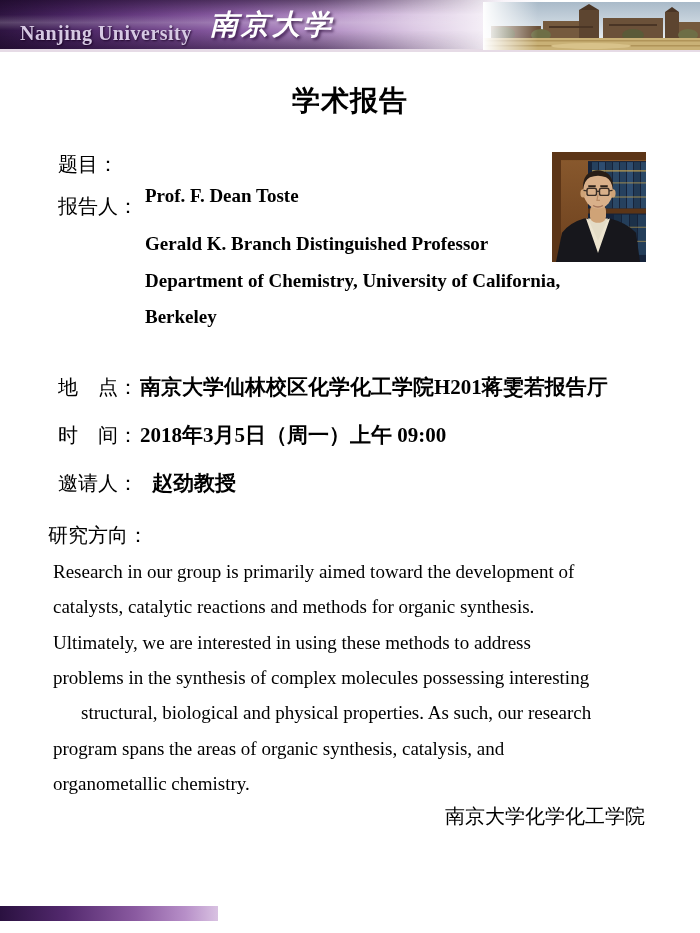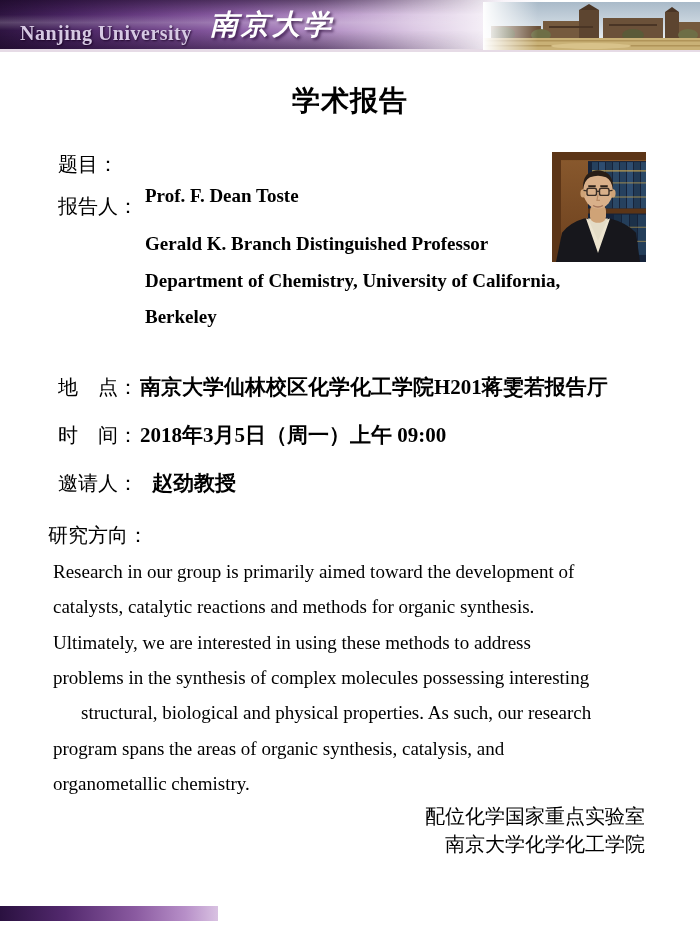--- a/index.html
+++ b/index.html
@@ -201,19 +201,18 @@
   <span class="abs cjk-label" style="left:48px; top:522px;">研究方向：</span>
   <div class="para-line" style="top:561px;">Research in our group is primarily aimed toward the development of</div>
   <div class="para-line" style="top:596px;text-align:center;">catalysts, catalytic reactions and methods for organic synthesis.</div>
   <div class="para-line" style="top:632px;">Ultimately, we are interested in using these methods to address</div>
   <div class="para-line" style="top:667px;">problems in the synthesis of complex molecules possessing interesting</div>
   <div class="para-line" style="top:702px;margin-left:28px;">structural, biological and physical properties. As such, our research</div>
   <div class="para-line" style="top:738px;">program spans the areas of organic synthesis, catalysis, and</div>
   <div class="para-line" style="top:773px;">organometallic chemistry.</div>
 
   <div class="footer">
-    <div>配位化学国家重点实验室</div>
     <div>南京大学化学化工学院</div>
   </div>
 
   <div class="bottom-bar"></div>
 
 </div>
 
 </body></html>

